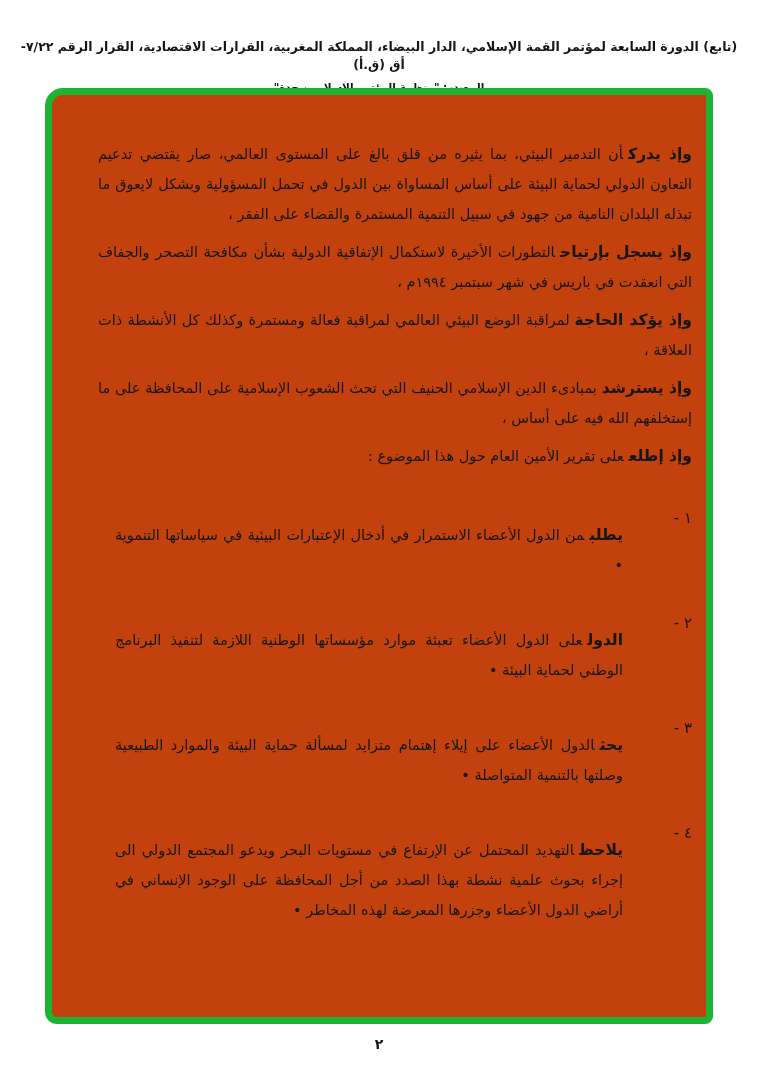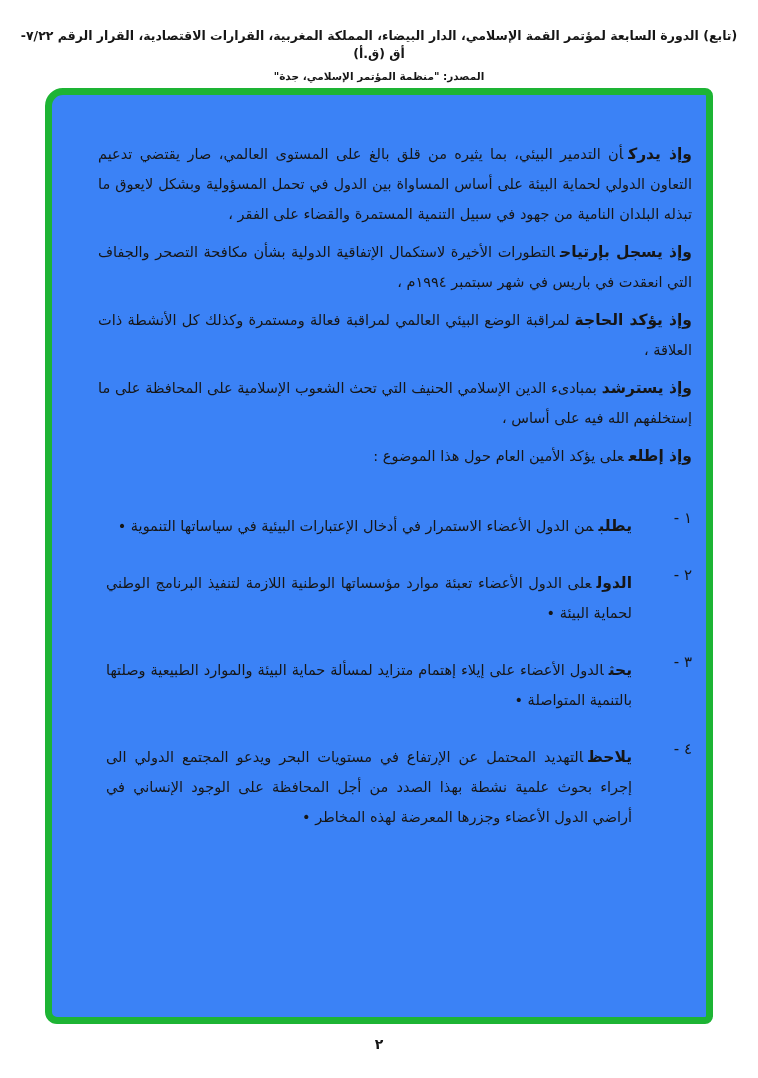--- a/index.html
+++ b/index.html
@@ -1,37 +1,37 @@
 <!DOCTYPE html>
 <html lang="ar" dir="rtl"><head>
 <meta charset="utf-8">
 <style>
   html,body{margin:0;padding:0;}
   body{
     width:758px;height:1078px;position:relative;background:#ffffff;
     font-family:"DejaVu Sans", sans-serif;color:#161616;overflow:hidden;
   }
-  .doc-header{direction:rtl;text-align:center;padding-top:27px;}
+  .doc-header{direction:rtl;text-align:center;padding-top:38px;}
   .doc-header .line1{font-size:12.5px;font-weight:bold;letter-spacing:0;line-height:18px;padding:0 14px;}
   .doc-header .line2{font-size:10.5px;font-weight:bold;margin-top:7px;}
   .frame{
     position:absolute;left:45px;top:88px;width:668px;height:936px;
     box-sizing:border-box;border:7px solid #1db434;
-    border-radius:18px 8px 8px 12px;background:#3b82f6;overflow:hidden;
+    border-radius:18px 8px 8px 12px;background:#c2410c;overflow:hidden;
   }
   .content{direction:rtl;padding:44px 14px 0 46px;}
   .para{
     font-size:14.5px;line-height:30px;text-align:justify;
     margin:0 0 8px 0;
   }
   .lead{font-weight:bold;font-size:15.5px;margin-left:5px;}
   .clauses{margin-top:32px;}
   .clause{display:flex;direction:rtl;margin:0 0 11px 0;}
   .clause-marker{flex:0 0 52px;font-size:15px;line-height:30px;font-weight:normal;}
-  .clause-body{flex:1;font-size:14.5px;line-height:30px;text-align:justify;margin:8px;}
+  .clause-body{flex:1;font-size:14.5px;line-height:30px;text-align:justify;margin:17px;}
   .page-number{
     position:absolute;left:0;right:0;top:1036px;text-align:center;
     font-size:14px;font-weight:bold;
   }
 </style>
 </head>
 <body>
 
 <header class="doc-header">
   <div class="line1">(تابع) الدورة السابعة لمؤتمر القمة الإسلامي، الدار البيضاء، المملكة المغربية، القرارات الاقتصادية، القرار الرقم ٧/٢٢-أق (ق.أ)</div>
@@ -47,21 +47,21 @@
   <p class="para"><span class="lead">وإذ يدرك</span><span>أن التدمير البيئي، بما يثيره من قلق بالغ على المستوى العالمي، صار يقتضي تدعيم التعاون الدولي لحماية البيئة على أساس المساواة بين الدول في تحمل المسؤولية وبشكل لايعوق ما تبذله البلدان النامية من جهود في سبيل التنمية المستمرة والقضاء على الفقر ،</span></p>
 
   <p class="para"><span class="lead">وإذ يسجل بإرتياح</span><span>التطورات الأخيرة لاستكمال الإتفاقية الدولية بشأن مكافحة التصحر والجفاف التي انعقدت في باريس في شهر سبتمبر ١٩٩٤م ،</span></p>
 
   <p class="para"><span class="lead">وإذ يؤكد الحاجة</span><span>لمراقبة الوضع البيئي العالمي لمراقبة فعالة ومستمرة وكذلك كل الأنشطة ذات العلاقة ،</span></p>
 
 
 
   <p class="para"><span class="lead">وإذ يسترشد</span><span>بمبادىء الدين الإسلامي الحنيف التي تحث الشعوب الإسلامية على المحافظة على ما إستخلفهم الله فيه على أساس ،</span></p>
 
-  <p class="para"><span class="lead">وإذ إطلع</span><span>على يؤكد الأمين العام حول هذا الموضوع :</span></p>
+  <p class="para"><span class="lead">وإذ إطلع</span><span>على تقرير الأمين العام حول هذا الموضوع :</span></p>
 </div>
     <div id="clauses-container" class="clauses">
   <div class="clause">
     <span class="clause-marker">١ -</span>
     <p class="clause-body"><span class="lead">يطلب</span><span>من الدول الأعضاء الاستمرار في أدخال الإعتبارات البيئية في سياساتها التنموية •</span></p>
   </div>
 
   <div class="clause">
     <span class="clause-marker">٢ -</span>
     <p class="clause-body"><span class="lead">الدول</span><span>على الدول الأعضاء تعبئة موارد مؤسساتها الوطنية اللازمة لتنفيذ البرنامج الوطني لحماية البيئة •</span></p>

